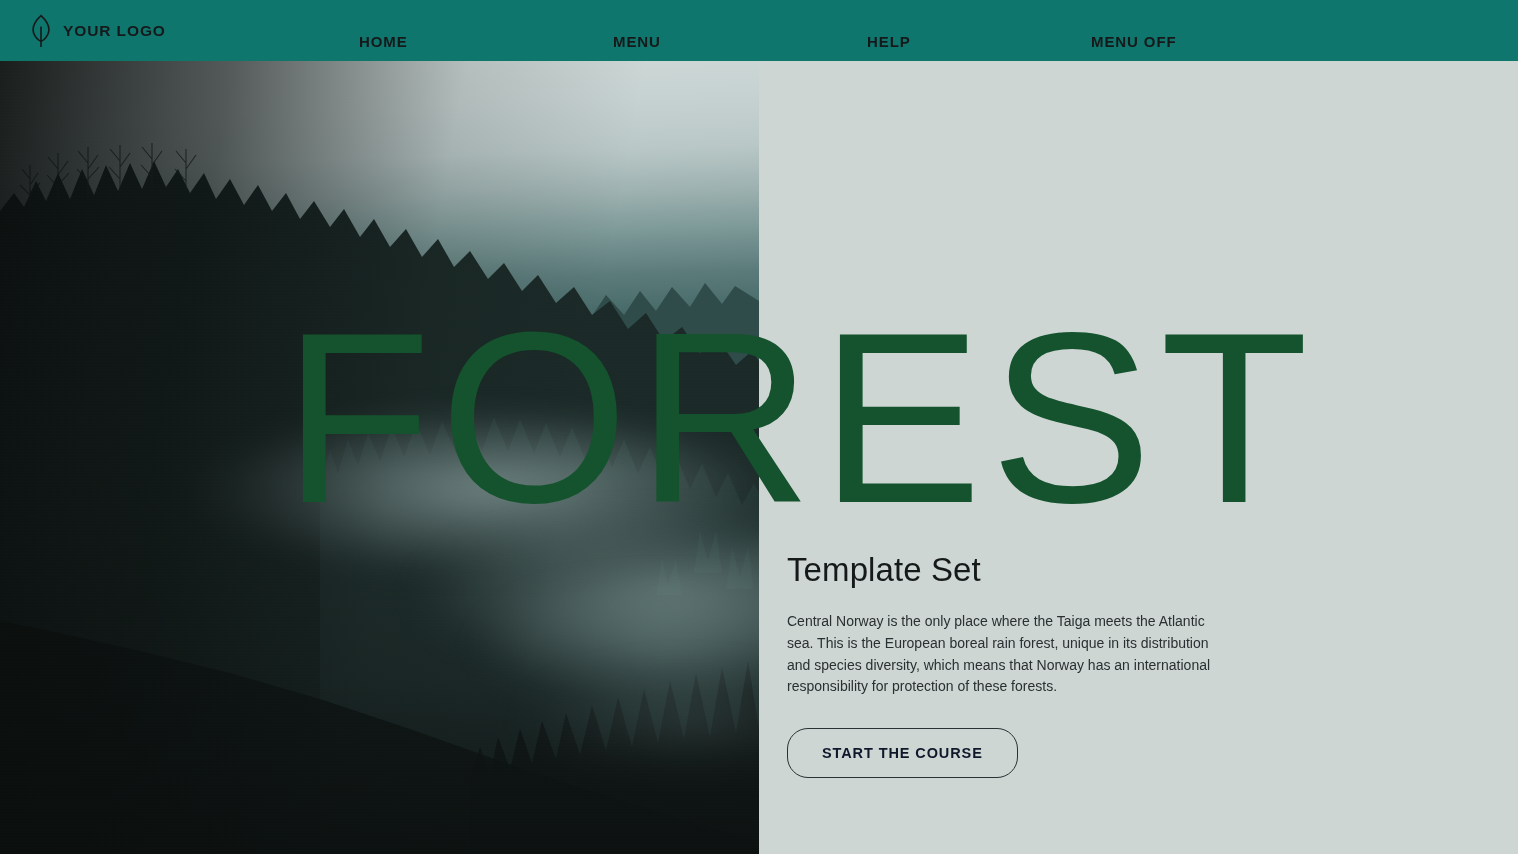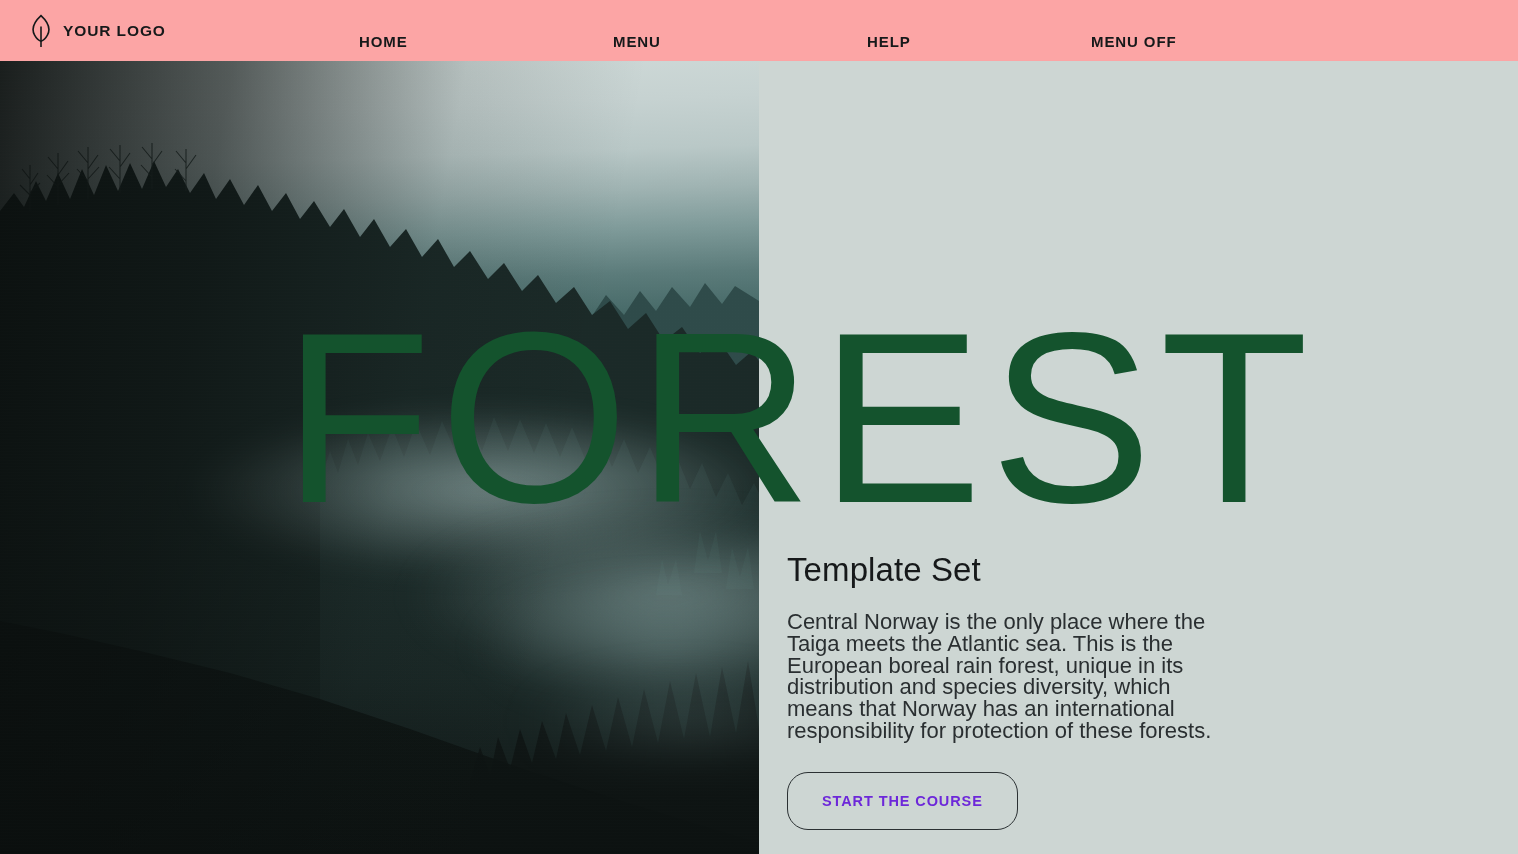--- a/index.html
+++ b/index.html
@@ -7,21 +7,21 @@
   body {
     font-family:"Liberation Sans", sans-serif;
     background:#cdd6d3;
     -webkit-font-smoothing:antialiased;
   }
   .page { position:relative; width:1518px; height:854px; background:#cdd6d3; overflow:hidden; }
 
   
   .header {
     position:absolute; top:0; left:0; width:1518px; height:61px;
-    background:#fca5a5; z-index:40;
+    background:#0f766e; z-index:40;
     display:flex; align-items:center;
   }
   .brand { display:flex; align-items:center; gap:10px; margin-left:29px; width:330px; }
   .leaf-icon { width:24px; height:34px; display:block; flex:none; }
   .brand-name {
     font-size:15.5px; font-weight:bold; letter-spacing:0.9px; color:#16191a;
     white-space:nowrap;
   }
   .nav { display:flex; align-items:center; flex:1;margin-top:22px; }
   .nav-item {
@@ -98,27 +98,27 @@
     user-select:none;
   }
 
   
   .content { position:absolute; left:787px; top:490px; width:470px; z-index:35; }
   .content-title {
     font-size:33px; font-weight:normal; color:#16191a;
     letter-spacing:0.1px; line-height:1.15; margin-bottom:22px;
   }
   .content-body {
-    font-size:22px; line-height:21.8px; color:#2a2f31; width:442px;
+    font-size:14px; line-height:21.8px; color:#2a2f31; width:442px;
     margin-bottom:30px;
   }
   .cta {
     display:inline-flex; align-items:center; justify-content:center;
-    height:58px; padding:0 34px; border:1.6px solid #2b3133; border-radius:21px;
-    background:transparent; color:#6d28d9;
+    height:50px; padding:0 34px; border:1.6px solid #2b3133; border-radius:21px;
+    background:transparent; color:#0f172a;
     font-size:14.5px; font-weight:bold; letter-spacing:0.9px;
     font-family:"Liberation Sans", sans-serif; cursor:pointer; white-space:nowrap;
   }
 
   
   .pager {
     position:absolute; left:688px; top:789px; z-index:38;
     display:flex; align-items:flex-start; gap:0;
   }
   .pager-item {

